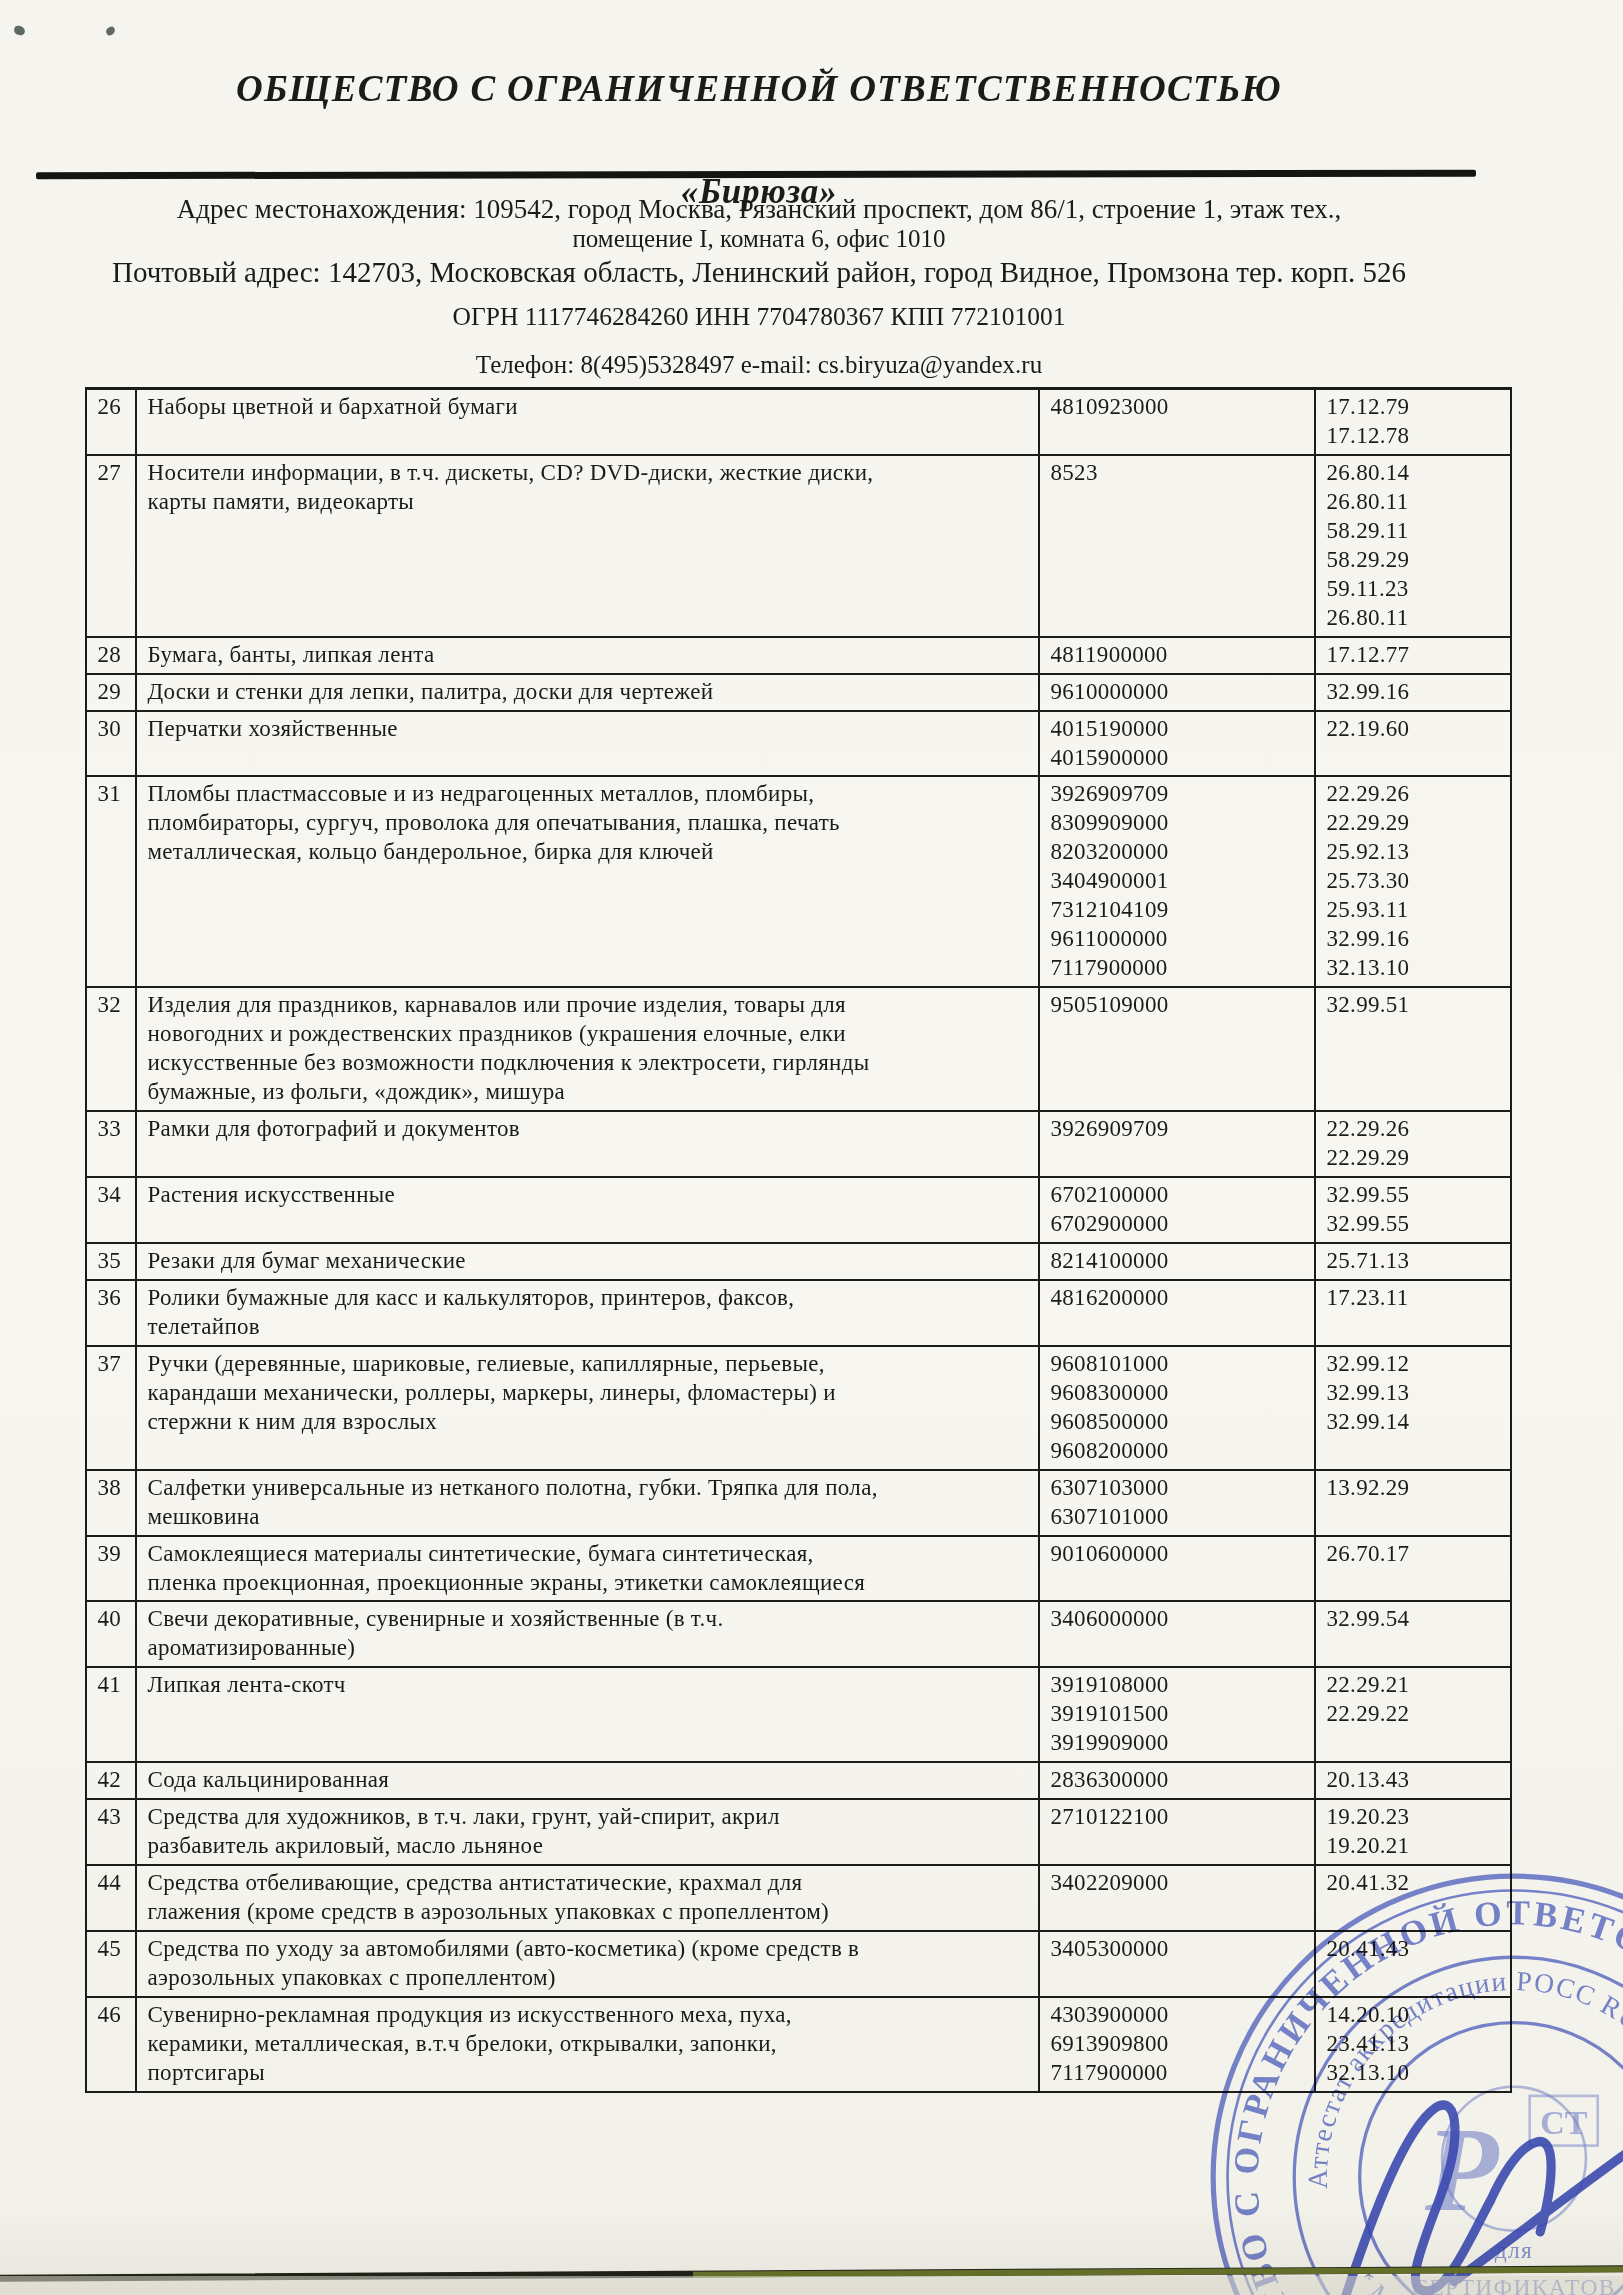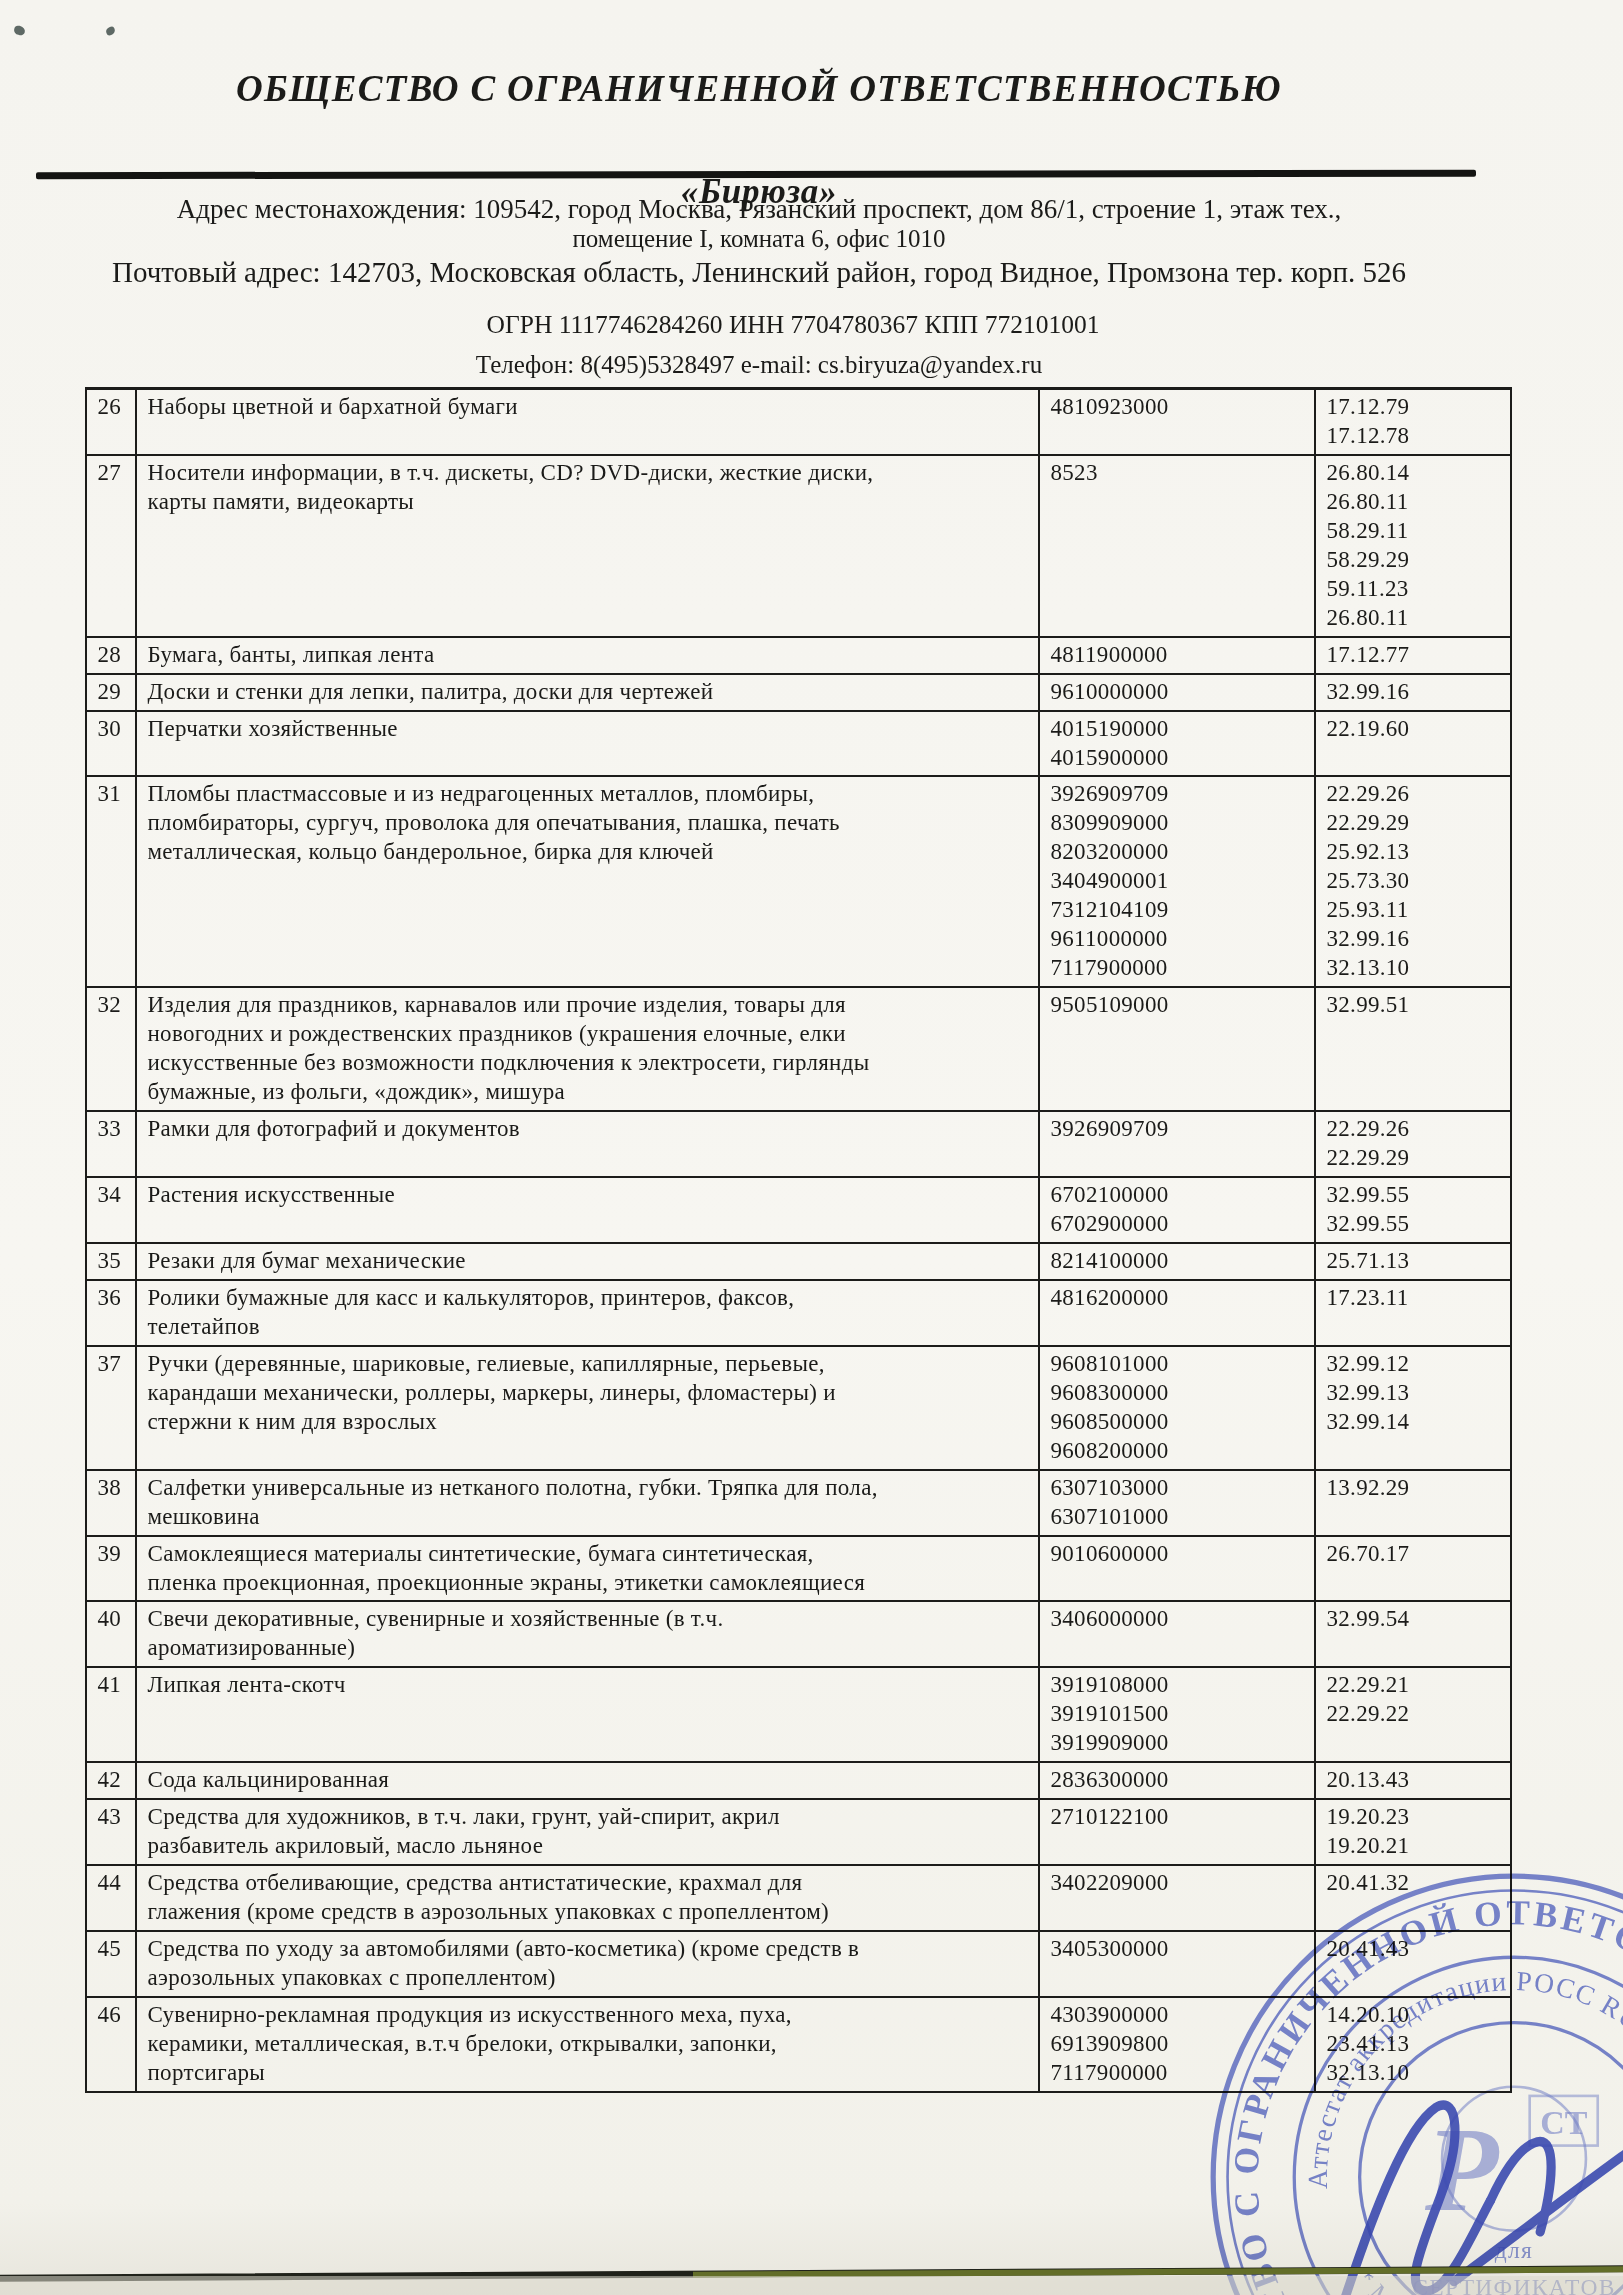--- a/index.html
+++ b/index.html
@@ -15,21 +15,21 @@
   .speck2 { left:106px; top:27px; width:9.2px; height:7.9px; border-radius:55% 35% 60% 45%; transform:rotate(-20deg); }
 
   
   .hdr { position:absolute; left:0; width:1518px; text-align:center; }
   .org-type { top:67px; font-size:37px; font-weight:bold; font-style:italic; letter-spacing:1.3px; }
   .org-name { top:136px; font-size:35px; font-weight:bold; font-style:italic; letter-spacing:0.7px;margin-top:36px; }
   .rule { position:absolute; left:36px; top:171px; width:1440px; height:6.5px; background:#141412; transform:rotate(-0.1deg); border-radius:2px; }
   .addr1 { top:194px; font-size:27px; }
   .addr2 { top:225px; font-size:25px; }
   .addr3 { top:256px; font-size:29px; }
-  .reg   { top:310px; font-size:25.5px;padding-left:34px; }
+  .reg   { top:302px; font-size:25.5px; }
   .phone { top:351px; font-size:25px; }
 
   
   table.goods {
     position:absolute; left:85px; top:387px; width:1427px;
     border-collapse:collapse; table-layout:fixed;
     font-size:23px; letter-spacing:0.3px;
   }
   table.goods { border:2.6px solid #1b1b19; border-top-width:3.9px; }
   .c-num  { width:50px; }

